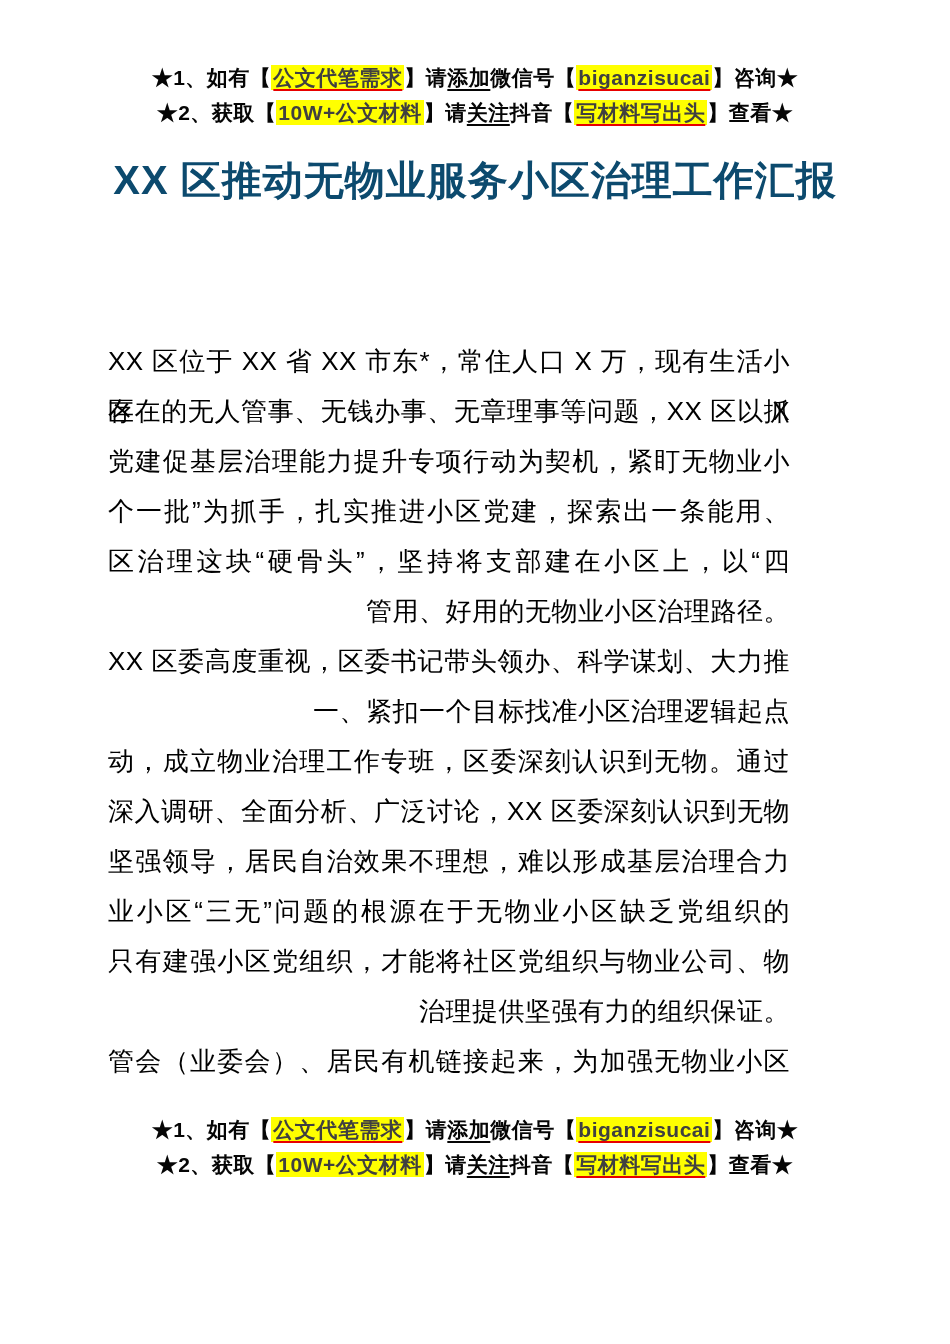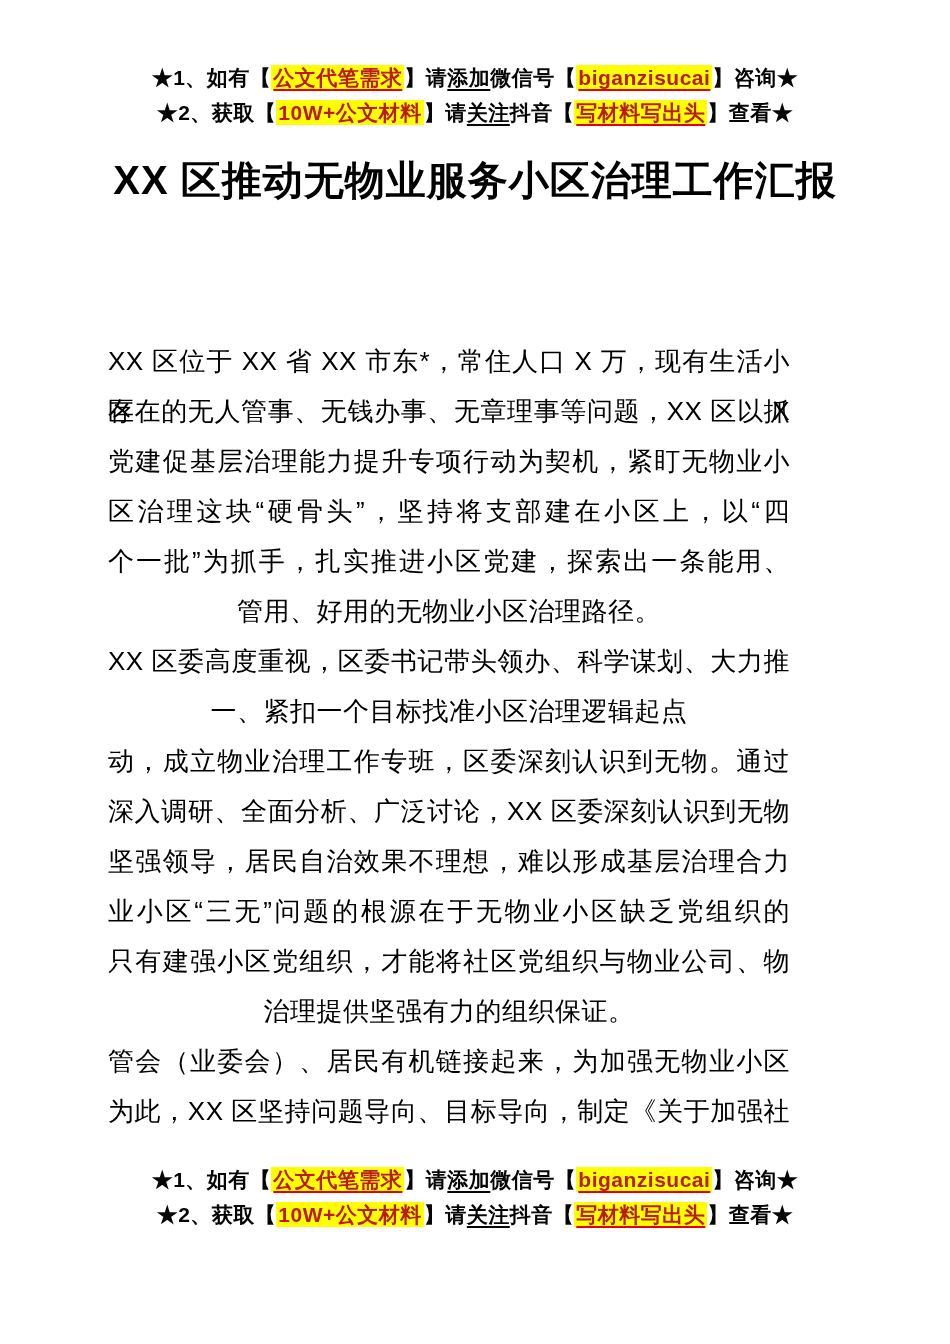--- a/index.html
+++ b/index.html
@@ -22,21 +22,21 @@
     font-size: 21px;
     font-weight: 700;
     line-height: 35px;
     color: #050505;
     letter-spacing: 0.5px;
   }
   .notice-top { padding-top: 60px; }
   .notice-bottom { margin-top: 26px; }
   .hl {
     background: #ffff00;
-    color: #b91c1c;
+    color: #404040;
     padding: 1px 2px;
   }
   .hl-u {
     text-decoration-line: underline;
     text-decoration-color: #e80000;
     text-decoration-thickness: 2px;
     text-underline-offset: 4px;
   }
   .u-black {
     text-decoration-line: underline;
@@ -45,35 +45,35 @@
     text-underline-offset: 4px;
     text-align: center;
   }
   
   .doc-title {
     margin-top: 22px;
     text-align: center;
     font-size: 40px;
     line-height: 56px;
     font-weight: 900;
-    color: #000000;
+    color: #0c4a6e;
     letter-spacing: 1px;
   }
   
   .content {
     margin-top: 128px;
     margin-left: 108px;
     width: 682px;
   }
   .line {
     font-size: 26px;
     line-height: 50px;
     height: 50px;
     color: #000000;
-    text-align: center;
+    text-align: right;
     letter-spacing: 0.5px;
   }
   .line.j {
     text-align: justify;
     text-align-last: justify;
   }
 </style>
 </head>
 <body>
 
@@ -87,33 +87,32 @@
       <span>★2、获取【</span><span class="hl">10W+公文材料</span><span>】请</span><span class="u-black">关注</span><span>抖音【</span><span class="hl hl-u">写材料写出头</span><span>】查看★</span>
     </div>
   </div>
 
   <div class="doc-title">XX 区推动无物业服务小区治理工作汇报</div>
 
   <div class="content">
     <div class="line j">XX 区位于 XX 省 XX 市东*，常住人口 X 万，现有生活小区 X</div>
     <div class="line j">存在的无人管事、无钱办事、无章理事等问题，XX 区以抓</div>
     <div class="line j">党建促基层治理能力提升专项行动为契机，紧盯无物业小</div>
+    <div class="line j">个一批”为抓手，扎实推进小区党建，探索出一条能用、</div>
     <div class="line j">区治理这块“硬骨头”，坚持将支部建在小区上，以“四</div>
-    <div class="line j">个一批”为抓手，扎实推进小区党建，探索出一条能用、</div>
     <div class="line">管用、好用的无物业小区治理路径。</div>
     <div class="line j">XX 区委高度重视，区委书记带头领办、科学谋划、大力推</div>
     <div class="line">一、紧扣一个目标找准小区治理逻辑起点</div>
     <div class="line j">动，成立物业治理工作专班，区委深刻认识到无物。通过</div>
     <div class="line j">深入调研、全面分析、广泛讨论，XX 区委深刻认识到无物</div>
     <div class="line j">坚强领导，居民自治效果不理想，难以形成基层治理合力</div>
     <div class="line j">业小区“三无”问题的根源在于无物业小区缺乏党组织的</div>
     <div class="line j">只有建强小区党组织，才能将社区党组织与物业公司、物</div>
     <div class="line">治理提供坚强有力的组织保证。</div>
     <div class="line j">管会（业委会）、居民有机链接起来，为加强无物业小区</div>
-    <div class="line j">为此，XX 区坚持问题导向、目标导向，制定《关于加强社</div>
   </div>
 
   <div class="notice notice-bottom">
     <div>
       <span>★1、如有【</span><span class="hl hl-u">公文代笔需求</span><span>】请</span><span class="u-black">添加</span><span>微信号【</span><span class="hl hl-u">biganzisucai</span><span>】咨询★</span>
     </div>
     <div>
       <span>★2、获取【</span><span class="hl">10W+公文材料</span><span>】请</span><span class="u-black">关注</span><span>抖音【</span><span class="hl hl-u">写材料写出头</span><span>】查看★</span>
     </div>
   </div>

